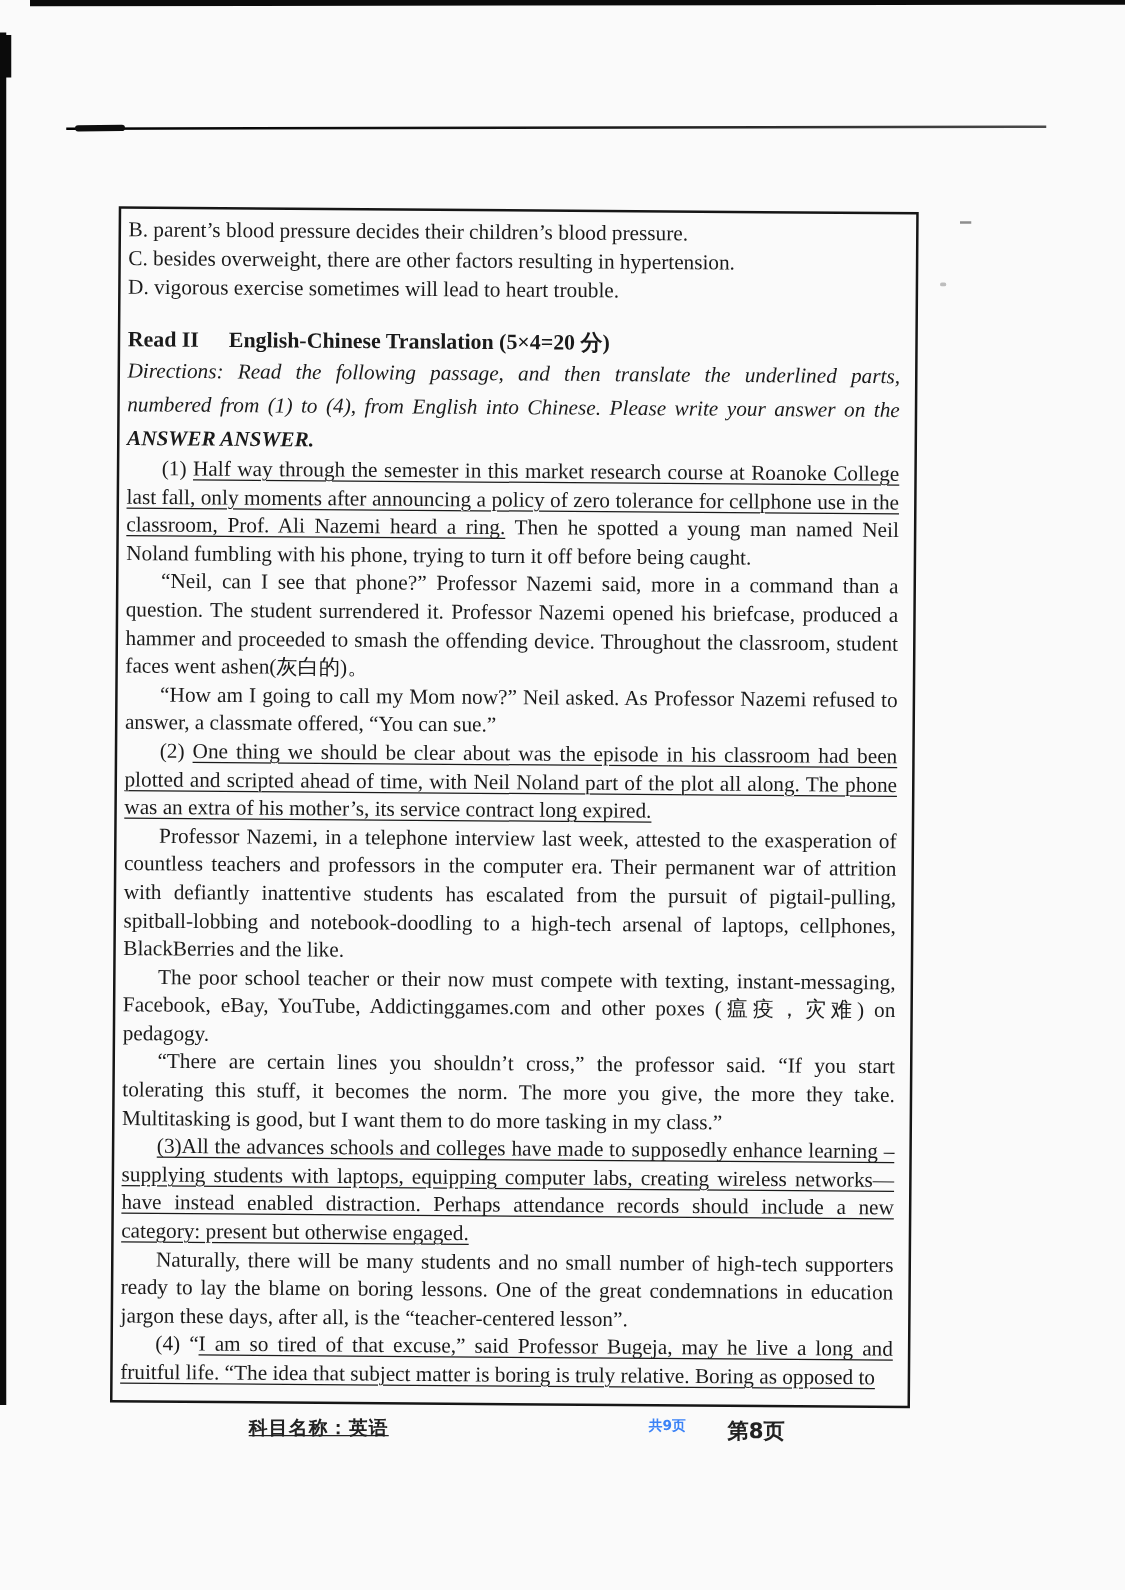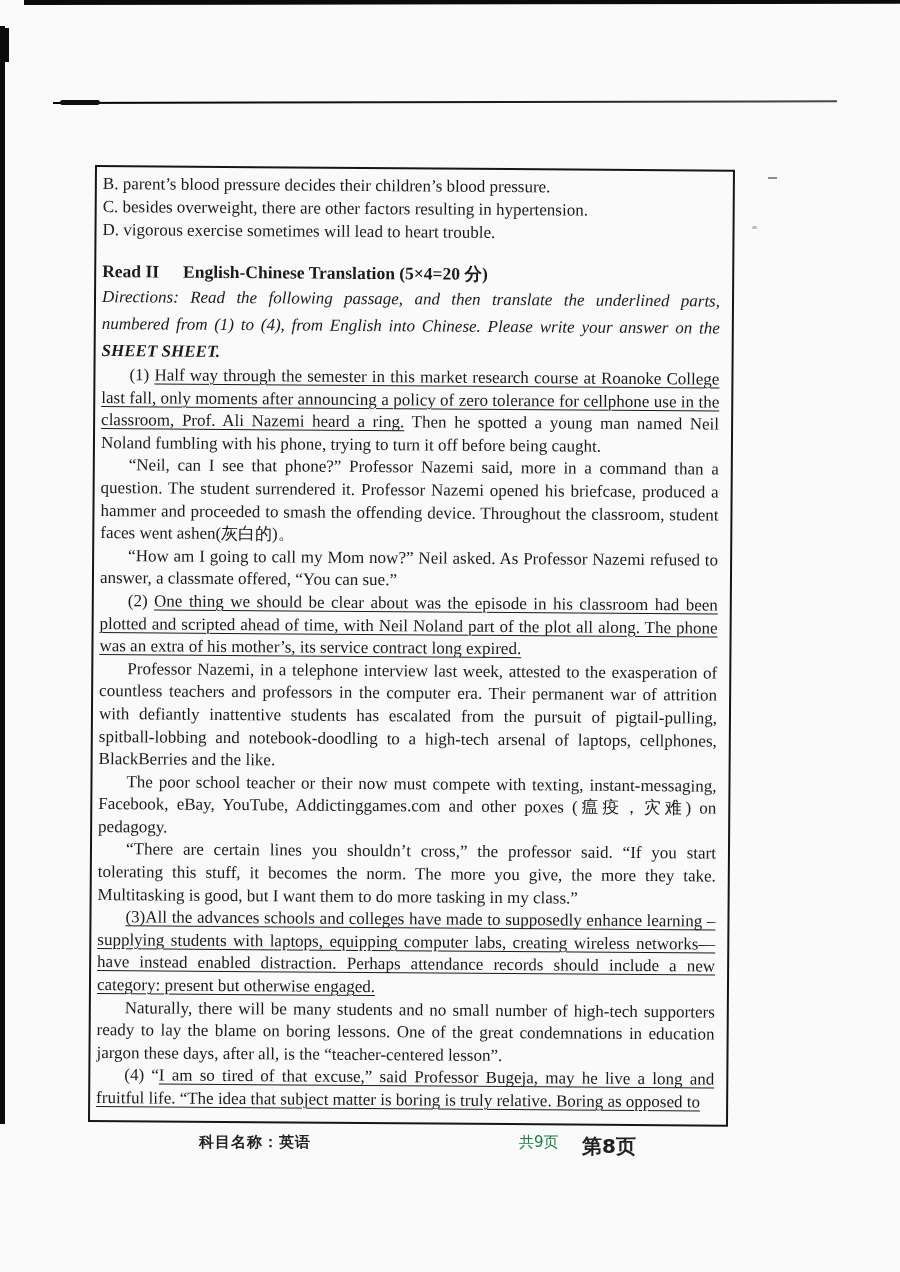--- a/index.html
+++ b/index.html
@@ -29,23 +29,23 @@
     font-size:17px;color:#1b1b1b;
   }
   .options p{margin:0;line-height:23px;text-align:left;}
   .heading{margin:18px 0 0 0;font-weight:bold;font-size:17.5px;line-height:24px;}
   .hgap{display:inline-block;width:24px;}
   .directions{margin:0;font-style:italic;line-height:27px;text-align:justify;}
   .directions b{font-weight:bold;}
   .para{margin:0;line-height:22.6px;text-align:justify;text-indent:28px;}
   .u{text-decoration:underline;text-decoration-thickness:1.2px;text-underline-offset:3px;}
   
-  .footer-subject{position:absolute;left:199px;top:1133px;font-size:15px;font-weight:600;color:#222;letter-spacing:1px;font-family:"DejaVu Sans",sans-serif;}
-  .footer-pages{position:absolute;left:519px;top:1133px;font-size:15px;font-weight:400;color:#15803d;font-family:"DejaVu Sans",sans-serif;}
-  .footer-pagenum{position:absolute;left:582px;top:1133px;font-size:20px;font-weight:600;color:#222;font-family:"DejaVu Sans",sans-serif;}
+  .footer-subject{position:absolute;left:199px;top:1133px;font-size:15px;font-weight:600;color:#222;letter-spacing:1px;font-family:"DejaVu Sans",sans-serif;text-decoration:underline;}
+  .footer-pages{position:absolute;left:519px;top:1133px;font-size:11px;font-weight:700;color:#3b82f6;font-family:"DejaVu Sans",sans-serif;}
+  .footer-pagenum{position:absolute;left:582px;top:1133px;font-size:17px;font-weight:600;color:#222;font-family:"DejaVu Sans",sans-serif;}
 </style>
 </head>
 <body>
 
 <div class="page">
 
   <div class="top-edge"></div>
   <div class="left-edge"></div>
   <div class="left-edge-nub"></div>
   <div class="header-rule"></div>
@@ -56,21 +56,21 @@
   <div class="content-box">
 
     <div class="options">
       <p>B. parent’s blood pressure decides their children’s blood pressure.</p>
       <p>C. besides overweight, there are other factors resulting in hypertension.</p>
       <p>D. vigorous exercise sometimes will lead to heart trouble.</p>
     </div>
 
     <p class="heading"><span>Read II</span><span class="hgap"></span><span>English-Chinese Translation (5×4=20 分)</span></p>
 
-    <p class="directions"><span>Directions: Read the following passage, and then translate the underlined parts, numbered from (1) to (4), from English into Chinese. Please write your answer on the </span><b>SHEET SHEET.</b></p>
+    <p class="directions"><span>Directions: Read the following passage, and then translate the underlined parts, numbered from (1) to (4), from English into Chinese. Please write your answer on the </span><b>ANSWER ANSWER.</b></p>
 
     <div>
       <p class="para"><span>(1) </span><span class="u">Half way through the semester in this market research course at Roanoke College last fall, only moments after announcing a policy of zero tolerance for cellphone use in the classroom, Prof. Ali Nazemi heard a ring.</span><span> Then he spotted a young man named Neil Noland fumbling with his phone, trying to turn it off before being caught.</span></p>
 
       <p class="para"><span>“Neil, can I see that phone?” Professor Nazemi said, more in a command than a question. The student surrendered it. Professor Nazemi opened his briefcase, produced a hammer and proceeded to smash the offending device. Throughout the classroom, student faces went ashen(灰白的)。</span></p>
 
       <p class="para"><span>“How am I going to call my Mom now?” Neil asked. As Professor Nazemi refused to answer, a classmate offered, “You can sue.”</span></p>
 
       <p class="para"><span>(2) </span><span class="u">One thing we should be clear about was the episode in his classroom had been plotted and scripted ahead of time, with Neil Noland part of the plot all along. The phone was an extra of his mother’s, its service contract long expired.</span></p>
 

